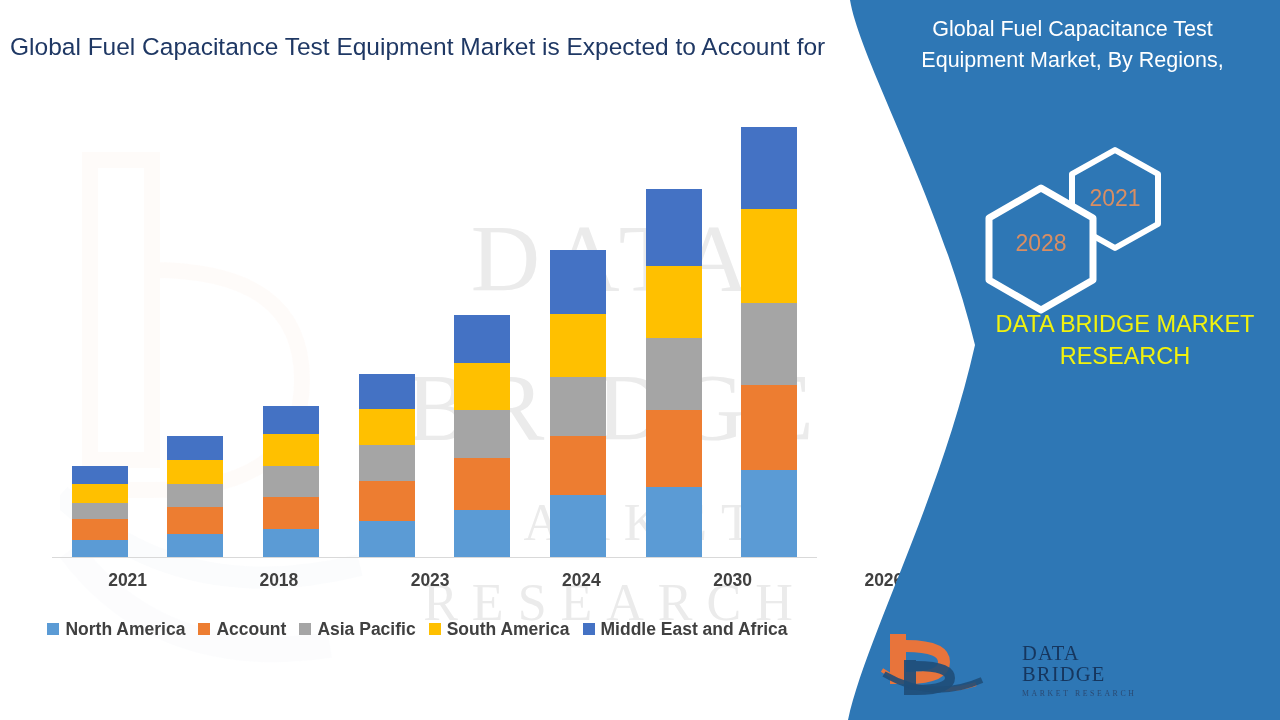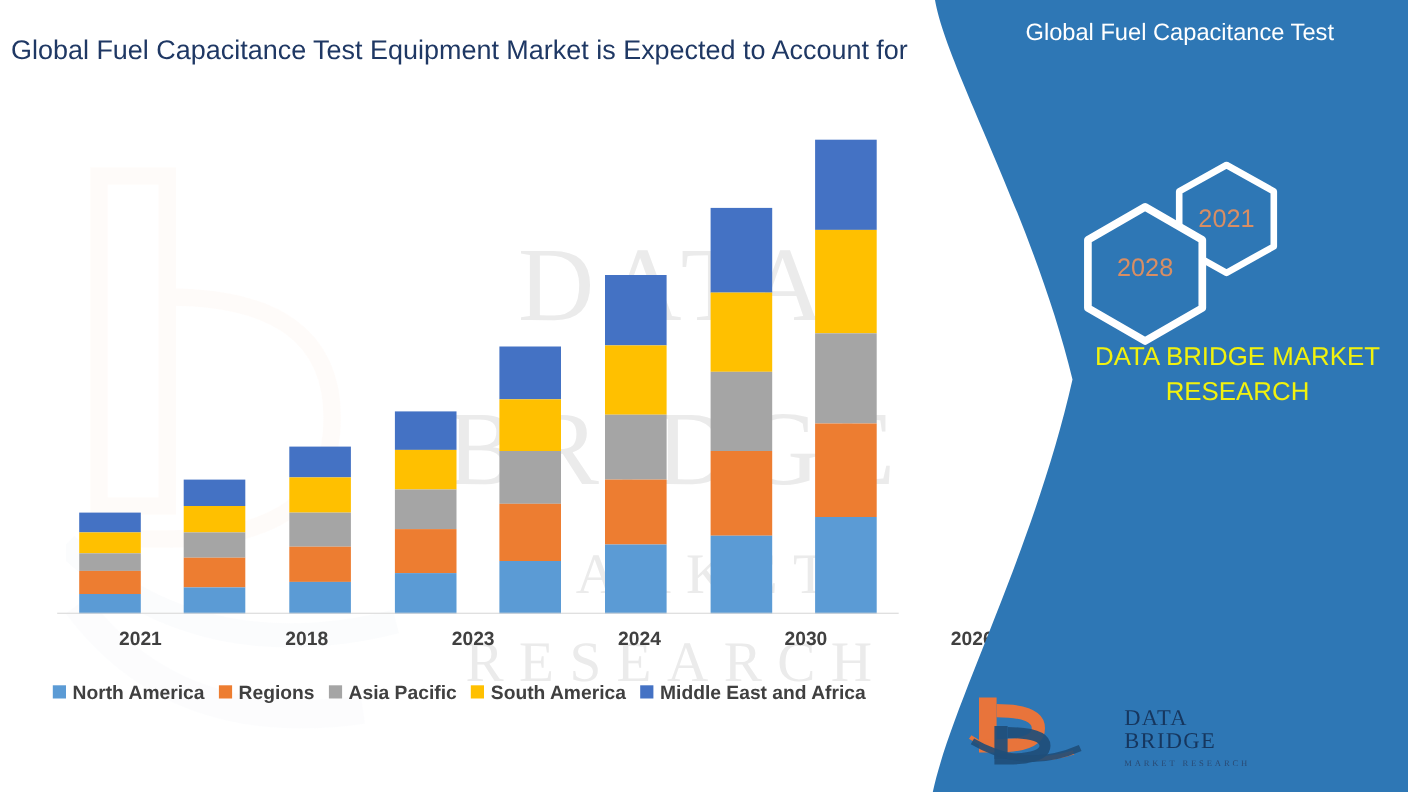--- a/index.html
+++ b/index.html
@@ -178,21 +178,21 @@
       <span>2027</span>
       <span>2028</span>
     </div>
   <div class="legend" id="legend">
       <div class="lg">
         <span class="sw" style="background: rgb(91, 155, 213);"></span>
         <span class="lgl">North America</span>
       </div>
       <div class="lg">
         <span class="sw" style="background: rgb(237, 125, 49);"></span>
-        <span class="lgl">Regions</span>
+        <span class="lgl">Account</span>
       </div>
       <div class="lg">
         <span class="sw" style="background: rgb(165, 165, 165);"></span>
         <span class="lgl">Asia Pacific</span>
       </div>
       <div class="lg">
         <span class="sw" style="background: rgb(255, 192, 0);"></span>
         <span class="lgl">South America</span>
       </div>
       <div class="lg">
@@ -202,20 +202,21 @@
     </div>
 
   <div class="panel">
     <svg width="460" height="720" viewBox="0 0 460 720" aria-hidden="true">
       <path d="M30 0 C 40 60, 120 200, 155 345 C 120 500, 45 640, 28 720 L 460 720 L 460 0 Z" fill="#2E77B5"></path>
     </svg>
   </div>
 
   <div class="panel-title">
     <div>Global Fuel Capacitance Test</div>
+    <div>Equipment Market, By Regions,</div>
   </div>
 
   <div class="hexwrap">
 
     <svg class="hex" style="left:90px;top:0px;" width="100" height="108" viewBox="0 0 100 108" aria-hidden="true">
       <polygon points="50,5 93,29 93,79 50,103 7,79 7,29" fill="none" stroke="#ffffff" stroke-width="6" stroke-linejoin="round"></polygon>
     </svg>
     <div class="hexlabel" style="left:90px;top:40px;width:100px;">2021</div>
 
     <svg class="hex" style="left:5px;top:38px;" width="122" height="132" viewBox="0 0 122 132" aria-hidden="true">

